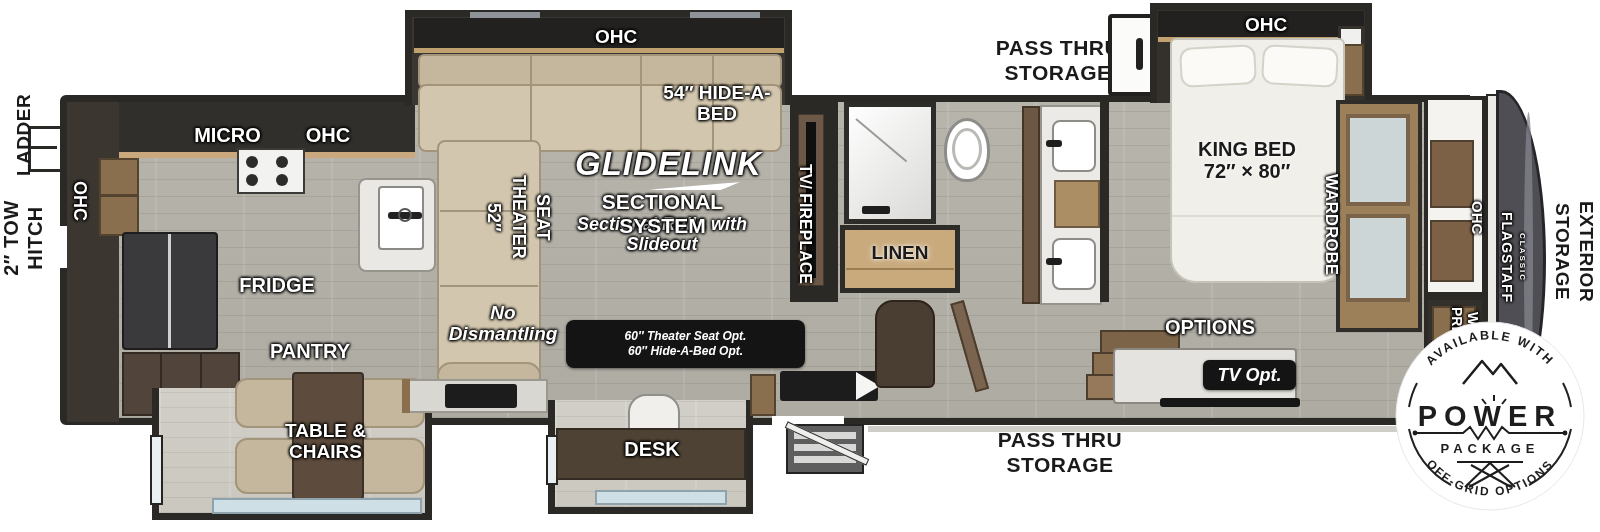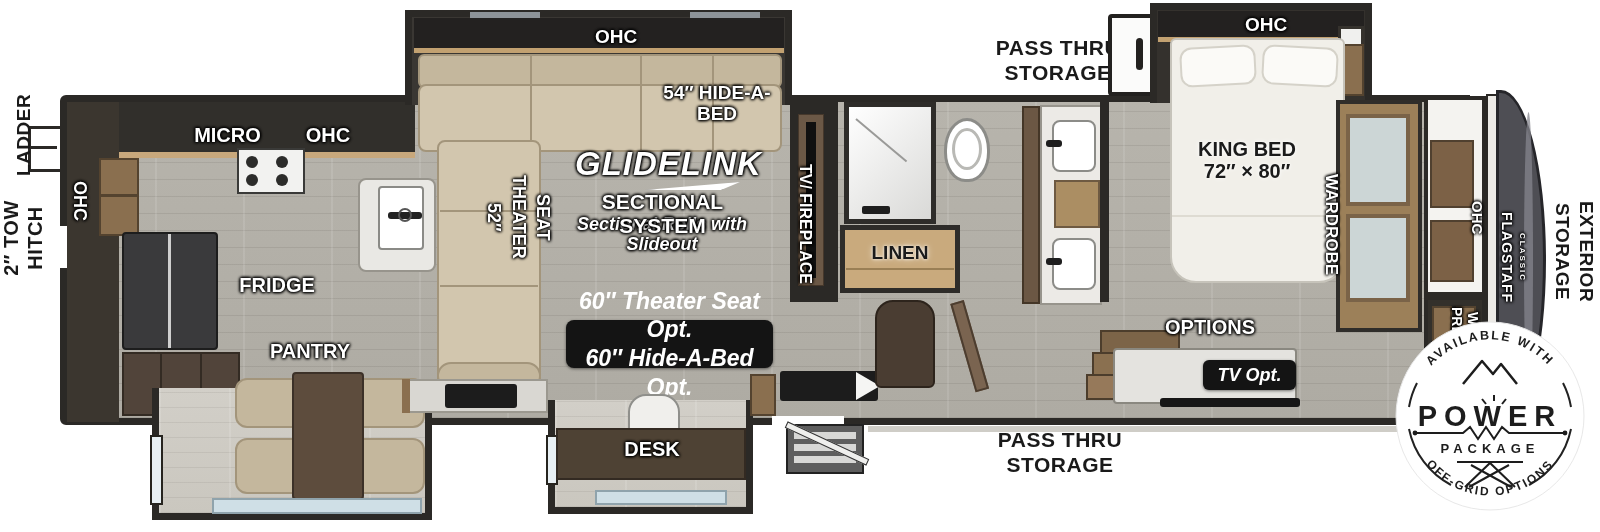--- a/index.html
+++ b/index.html
@@ -81,20 +81,21 @@
   <div class="lbl" style="left:296px;top:124px;width:64px;height:26px;font-size:20px;">OHC</div>
   <div class="lbl" style="left:227px;top:274px;width:100px;height:26px;font-size:20px;">FRIDGE</div>
   <div class="lbl" style="left:255px;top:340px;width:110px;height:26px;font-size:20px;">PANTRY</div>
 
   <div class="abs slide-floor" style="left:152px;top:388px;width:280px;height:132px;border:7px solid #2b2926;border-top:none;"></div>
   <div class="abs" style="left:150px;top:435px;width:13px;height:70px;background:#e8f0f4;border:2px solid #26241f;box-sizing:border-box;"></div>
   <div class="abs sofaback" style="left:235px;top:378px;width:190px;height:50px;border-radius:12px;"></div>
   <div class="abs sofaback" style="left:235px;top:438px;width:190px;height:56px;border-radius:12px;"></div>
   <div class="abs" style="left:292px;top:372px;width:72px;height:128px;background:#5d4c3d;border:2px solid #3c3128;border-radius:4px;box-sizing:border-box;"></div>
   <div class="abs" style="left:212px;top:498px;width:210px;height:16px;background:#cfdfe6;border:2px solid #8fa3ac;box-sizing:border-box;"></div>
+  <div class="lbl" style="left:258px;top:420px;width:135px;height:52px;font-size:19px;">TABLE &amp; CHAIRS</div>
 
   <div class="abs slide-floor" style="left:405px;top:10px;width:387px;height:95px;border:7px solid #2b2926;border-bottom:none;background:#3a3733;"></div>
   <div class="abs" style="left:414px;top:18px;width:370px;height:32px;background:#232120;"></div>
   <div class="abs" style="left:414px;top:48px;width:370px;height:5px;background:#c2a171;"></div>
   <div class="abs" style="left:470px;top:12px;width:70px;height:6px;background:#8d9398;"></div>
   <div class="abs" style="left:690px;top:12px;width:70px;height:6px;background:#8d9398;"></div>
 
   <div class="abs sofaback" style="left:418px;top:54px;width:364px;height:34px;"></div>
   <div class="abs sofa" style="left:418px;top:84px;width:364px;height:68px;"></div>
   <div class="abs" style="left:530px;top:56px;width:2px;height:94px;background:#a3957b;"></div>
@@ -106,22 +107,23 @@
   <div class="abs" style="left:440px;top:285px;width:98px;height:2px;background:#a3957b;"></div>
 
   <div class="lbl" style="left:586px;top:26px;width:60px;height:26px;font-size:19px;">OHC</div>
   <div class="lbl" style="left:652px;top:82px;width:130px;height:48px;font-size:19px;">54″ HIDE-A-BED</div>
   <div class="lbl vlr" style="left:482px;top:162px;width:80px;height:110px;font-size:18px;line-height:1.35;">52″ THEATER SEAT</div>
 
   <div class="lbl it" style="left:575px;top:146px;width:175px;height:38px;font-size:33px;letter-spacing:1px;">GLIDELINK</div>
   <div class="abs" style="left:645px;top:182px;width:95px;height:8px;background:#fff;clip-path:polygon(0 100%,100% 0,80% 100%);box-shadow:0 1px 2px rgba(0,0,0,.6);"></div>
   <div class="lbl it" style="left:567px;top:214px;width:190px;height:44px;font-size:18px;">Sectional Rolls with Slideout</div>
   <div class="lbl" style="left:570px;top:190px;width:185px;height:24px;font-size:21px;">SECTIONAL SYSTEM</div>
-
-  <div class="badge" style="left:566px;top:320px;width:207px;height:48px;font-size:23px;line-height:1.25;">
+  <div class="lbl it" style="left:448px;top:302px;width:110px;height:50px;font-size:19px;">No Dismantling</div>
+
+  <div class="badge" style="left:566px;top:320px;width:239px;height:48px;font-size:12px;line-height:1.25;">
     <span>60″ Theater Seat Opt.</span>
     <span>60″ Hide-A-Bed Opt.</span>
   </div>
 
   <div class="abs" style="left:402px;top:379px;width:146px;height:34px;background:#d9d7d2;border:2px solid #9b988f;box-sizing:border-box;"></div>
   <div class="abs" style="left:445px;top:384px;width:72px;height:24px;background:#1c1c1c;border-radius:3px;"></div>
   <div class="abs" style="left:402px;top:379px;width:8px;height:34px;background:#8a6f4f;"></div>
 
   <div class="abs slide-floor" style="left:548px;top:400px;width:205px;height:114px;border:7px solid #2b2926;border-top:none;"></div>
   <div class="abs" style="left:546px;top:435px;width:12px;height:50px;background:#e8f0f4;border:2px solid #26241f;box-sizing:border-box;"></div>

